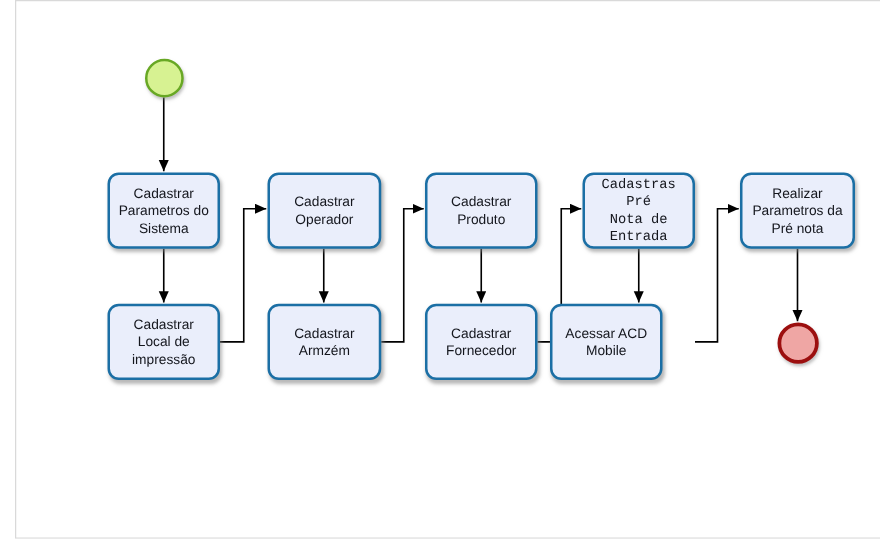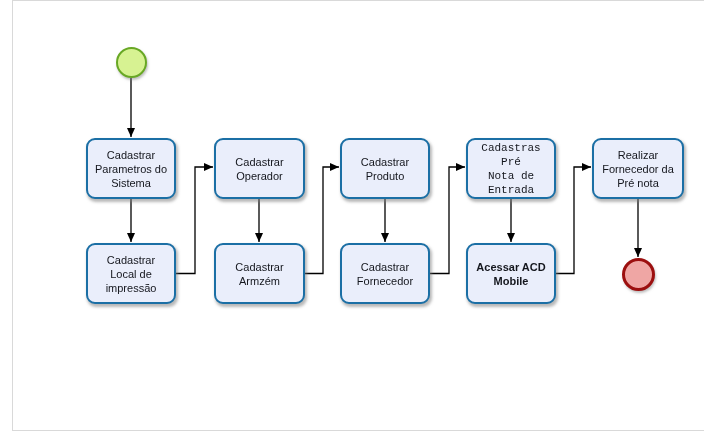--- a/index.html
+++ b/index.html
@@ -70,21 +70,21 @@
   }
   
   .n1 { left: 73px;  top: 137px; width: 90px; height: 61px; }
   .n2 { left: 201px; top: 137px; width: 91px; height: 61px; }
   .n3 { left: 327px; top: 137px; width: 90px; height: 61px; }
   .n4 { left: 453px; top: 137px; width: 90px; height: 61px; font-family: Liberation Mono, monospace; }
   .n5 { left: 579px; top: 137px; width: 92px; height: 61px; }
   .n6 { left: 73px;  top: 242px; width: 90px; height: 61px; }
   .n7 { left: 201px; top: 242px; width: 91px; height: 61px; }
   .n8 { left: 327px; top: 242px; width: 90px; height: 61px; }
-  .n9 { left: 453px; top: 242px; width: 90px; height: 61px; font-weight: bold; }
+  .n9 { left: 427px; top: 242px; width: 90px; height: 61px; }
 </style>
 </head>
 <body>
 
 <div class="canvas">
 
   <svg class="connectors" viewBox="0 0 704 431" xmlns="http://www.w3.org/2000/svg">
     <defs>
       <marker id="arrow" markerUnits="userSpaceOnUse" markerWidth="10" markerHeight="9" refX="9" refY="4" orient="auto">
         <path class="arrow-head" d="M0,0 L9,4 L0,8 Z"></path>
@@ -117,21 +117,21 @@
     <span class="task-label">Cadastrar
 Produto</span>
   </div>
   <div class="task n4">
     <span class="task-label">Cadastras  Pré
 Nota de
 Entrada</span>
   </div>
   <div class="task n5">
     <span class="task-label">Realizar
-Fornecedor da
+Parametros da
 Pré nota</span>
   </div>
   <div class="task n6">
     <span class="task-label">Cadastrar
 Local de
 impressão</span>
   </div>
   <div class="task n7">
     <span class="task-label">Cadastrar
 Armzém</span>

